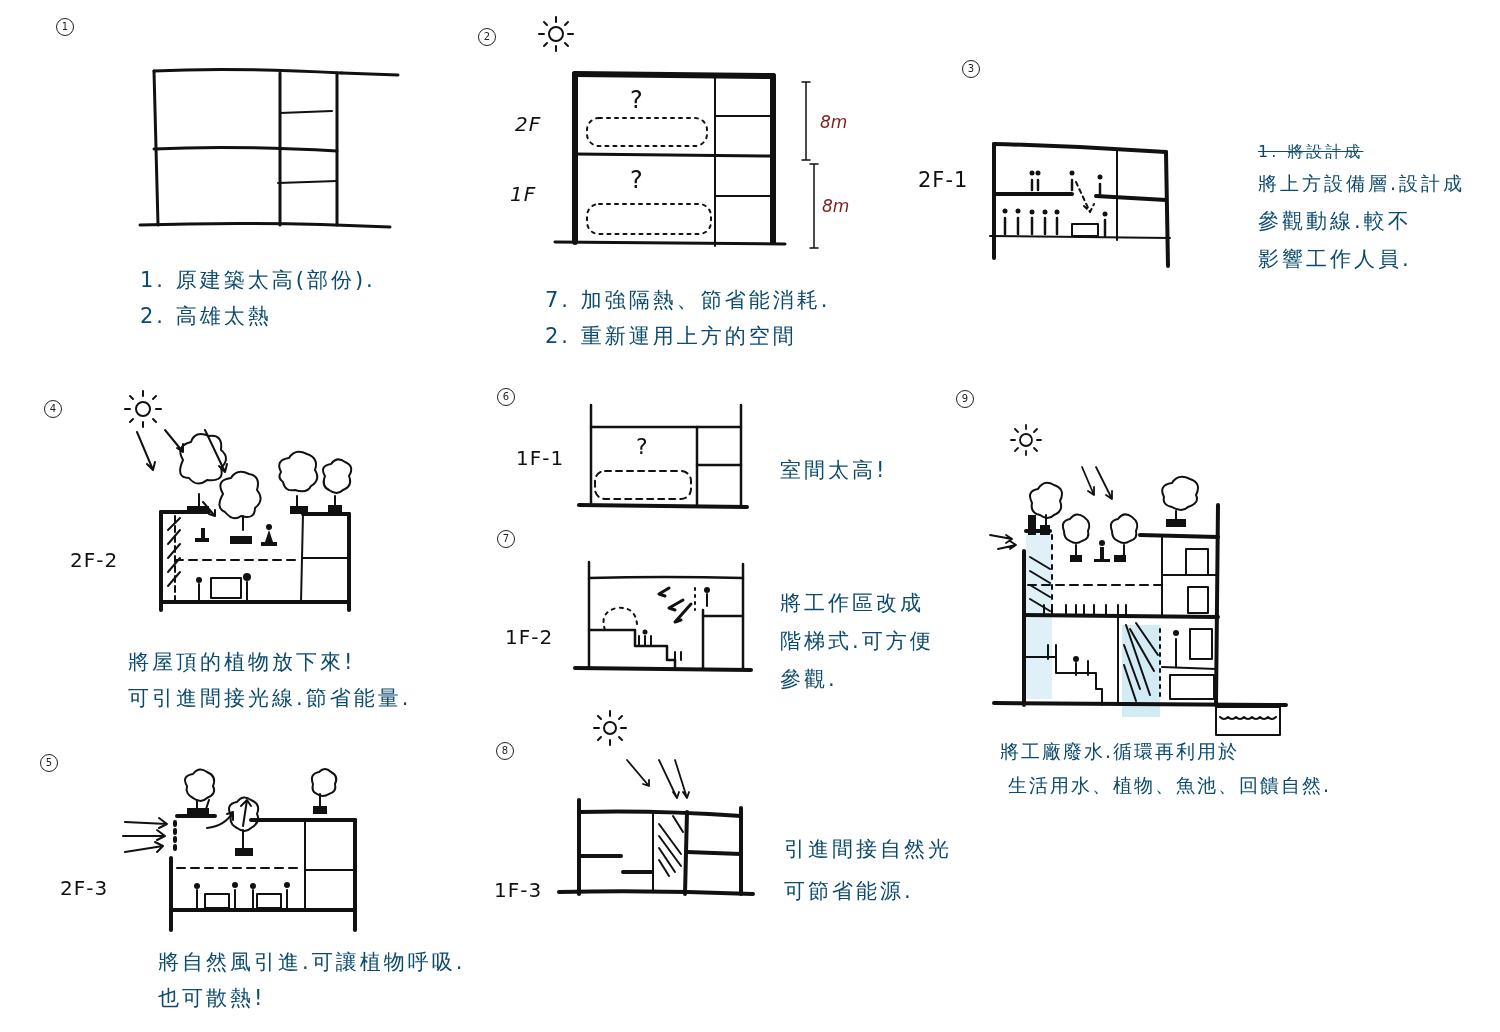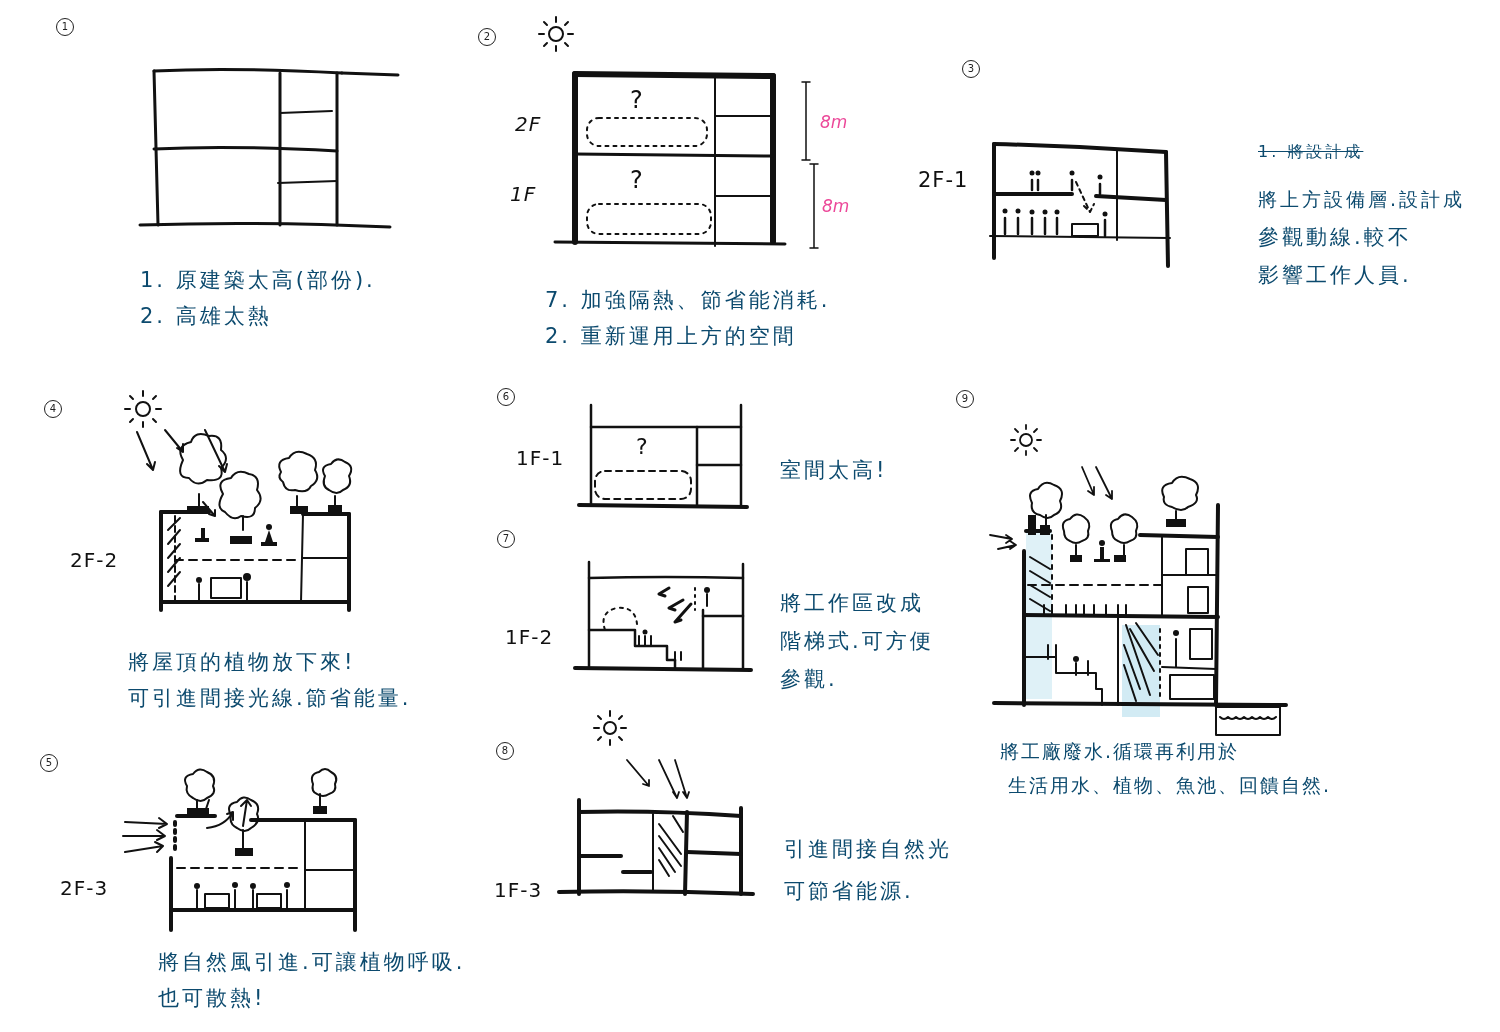--- a/index.html
+++ b/index.html
@@ -4,21 +4,21 @@
 <style>
   html,body{margin:0;padding:0;background:#fff;}
   body{width:1500px;height:1032px;position:relative;overflow:hidden;font-family:"DejaVu Sans",sans-serif;color:#111;}
   .num{position:absolute;width:16px;height:16px;border:1.5px solid #222;border-radius:50%;font-size:10px;line-height:16px;text-align:center;color:#222;}
   .lbl{position:absolute;font-size:20px;color:#111;letter-spacing:1px;}
   .note{position:absolute;font-size:21px;line-height:36px;color:#0c4a6e;letter-spacing:3px;white-space:nowrap;}
   .note div{display:block;}
   .strike{text-decoration:line-through;}
   svg{position:absolute;overflow:visible;}
   svg .w{stroke:#111;fill:none;stroke-linecap:round;stroke-linejoin:round;}
-  .dim{position:absolute;font-size:17px;color:#ec4899;}
+  .dim{position:absolute;font-size:17px;color:#7f1d1d;}
 </style>
 </head>
 <body>
 
 <div class="num" style="left:56px;top:18px;">1</div>
 <svg style="left:140px;top:65px;" width="250" height="175">
   <g class="w" stroke-width="3">
     <path d="M14 6 Q90 2 202 8"></path>
       <path d="M202 8 L258 10"></path>
     <path d="M14 6 L18 160"></path>
@@ -109,21 +109,21 @@
       <circle cx="28" cy="71" r="2.5"></circle>
       <circle cx="42" cy="72" r="2.5"></circle>
       <circle cx="55" cy="72" r="2.5"></circle>
       <circle cx="67" cy="72" r="2.5"></circle>
       <circle cx="115" cy="74" r="2.5"></circle>
   </g>
   <path class="w" stroke-width="2" stroke-dasharray="4 4" d="M86 42 L100 72 M94 66 L100 72 L104 64"></path>
 </svg>
 <div class="note" style="left:1258px;top:140px;font-size:19px;line-height:38px;">
   <div class="strike" style="font-size:16px;line-height:24px;">1. 將設計成</div>
-  <div style="font-size:19px;margin-top:16px;">將上方設備層.設計成</div>
+  <div style="font-size:19px;">將上方設備層.設計成</div>
   <div style="font-size:21px;">參觀動線.較不</div>
   <div style="font-size:21px;">影響工作人員.</div>
 </div>
 
 <div class="num" style="left:44px;top:400px;">4</div>
 <svg style="left:122px;top:388px;" width="42" height="42">
   <g class="w" stroke-width="2">
       <circle cx="21" cy="21" r="7"></circle>
   <path d="M21 3 L21 8 M21 34 L21 39 M3 21 L8 21 M34 21 L39 21 M8 8 L11 11 M31 31 L34 34 M8 34 L11 31 M31 11 L34 8"></path>
     </g>

